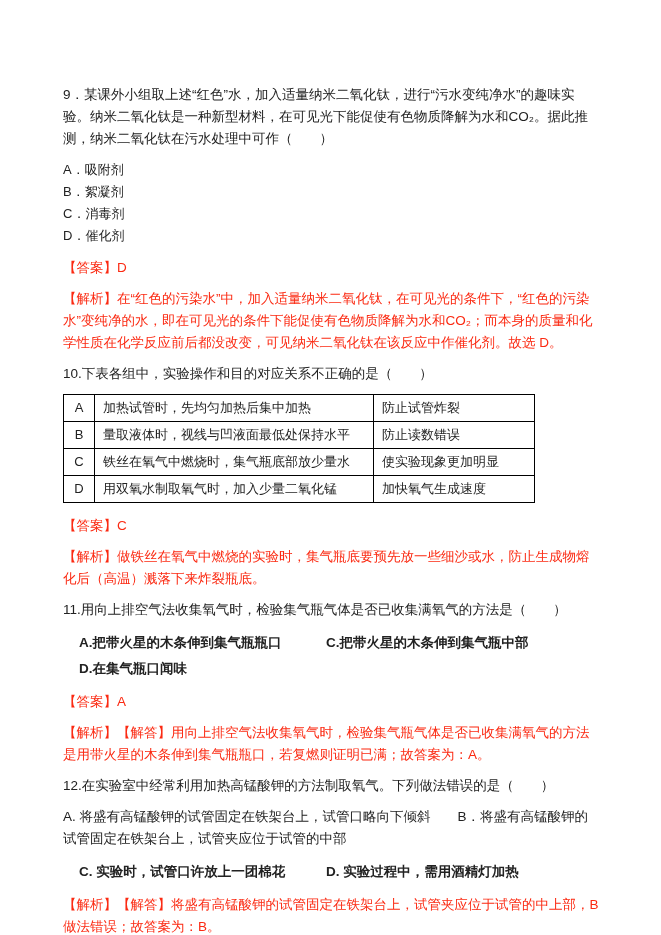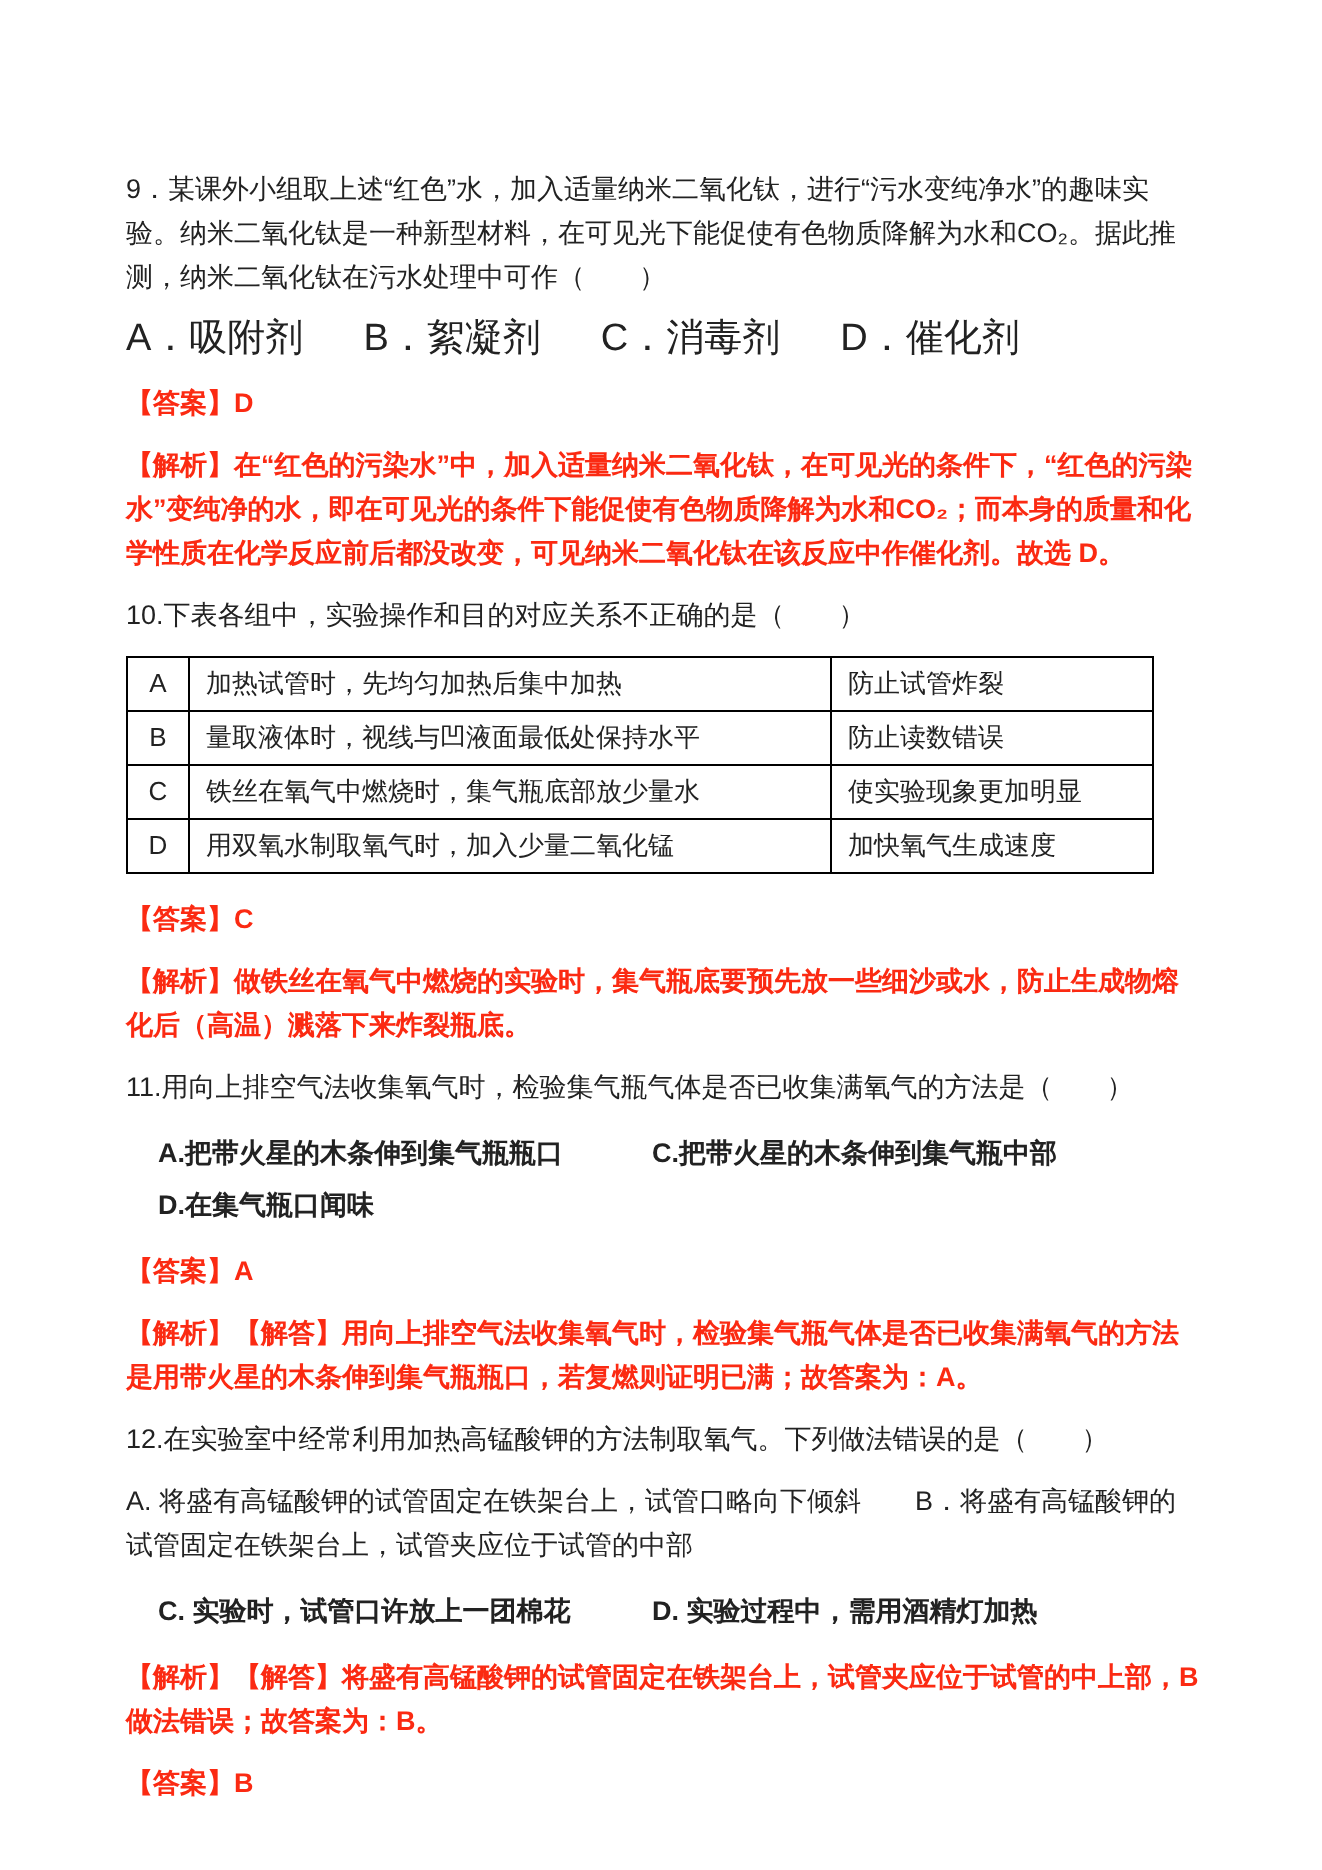--- a/index.html
+++ b/index.html
@@ -11,40 +11,40 @@
     color: #222222;
   }
   .page {
     position: relative;
     width: 661px; height: 935px;
     padding: 84px 60px 0 63px;
     overflow: hidden;
     background: #ffffff;
   }
   p { margin: 0 0 9px; font-size: 13.5px; line-height: 22px; }
-  .red { color: var(--red, #fb2a12); font-weight: bold; }
+  .red { color: var(--red, #fb2a12); }
   .question { margin: 0; }
   .options-row {
     display: flex; flex-wrap: wrap;
-    margin: 2px 0 10px; font-size: 19px; line-height: 22px;
+    margin: 2px 0 10px; font-size: 13px; line-height: 22px; flex-direction: column;
   }
   .options-row span { margin-right: 30px; }
   .options-grid {
     display: grid; grid-template-columns: 247px 1fr;
     margin: 0 16px 9px; font-size: 13.5px; line-height: 26px; font-weight: bold;
   }
   table.qtable { border-collapse: collapse; margin: 4px 0 12px 0; }
   .qtable td {
     border: 1px solid #000000;
     font-size: 13px; line-height: 18px;
     padding: 3px 8px; height: 27px;
     vertical-align: middle;
   }
   .qtable .c-label { width: 31px; text-align: center; }
-  .qtable .c-op { width: 321px; }
+  .qtable .c-op { width: 279px; }
   .qtable .c-purpose { width: 161px; }
 </style>
 </head>
 <body>
 
 <div class="page">
 
   <div class="question">
     <p>9．某课外小组取上述“红色”水，加入适量纳米二氧化钛，进行“污水变纯净水”的趣味实验。纳米二氧化钛是一种新型材料，在可见光下能促使有色物质降解为水和CO₂。据此推测，纳米二氧化钛在污水处理中可作（　　）</p>
     <div class="options-row">

